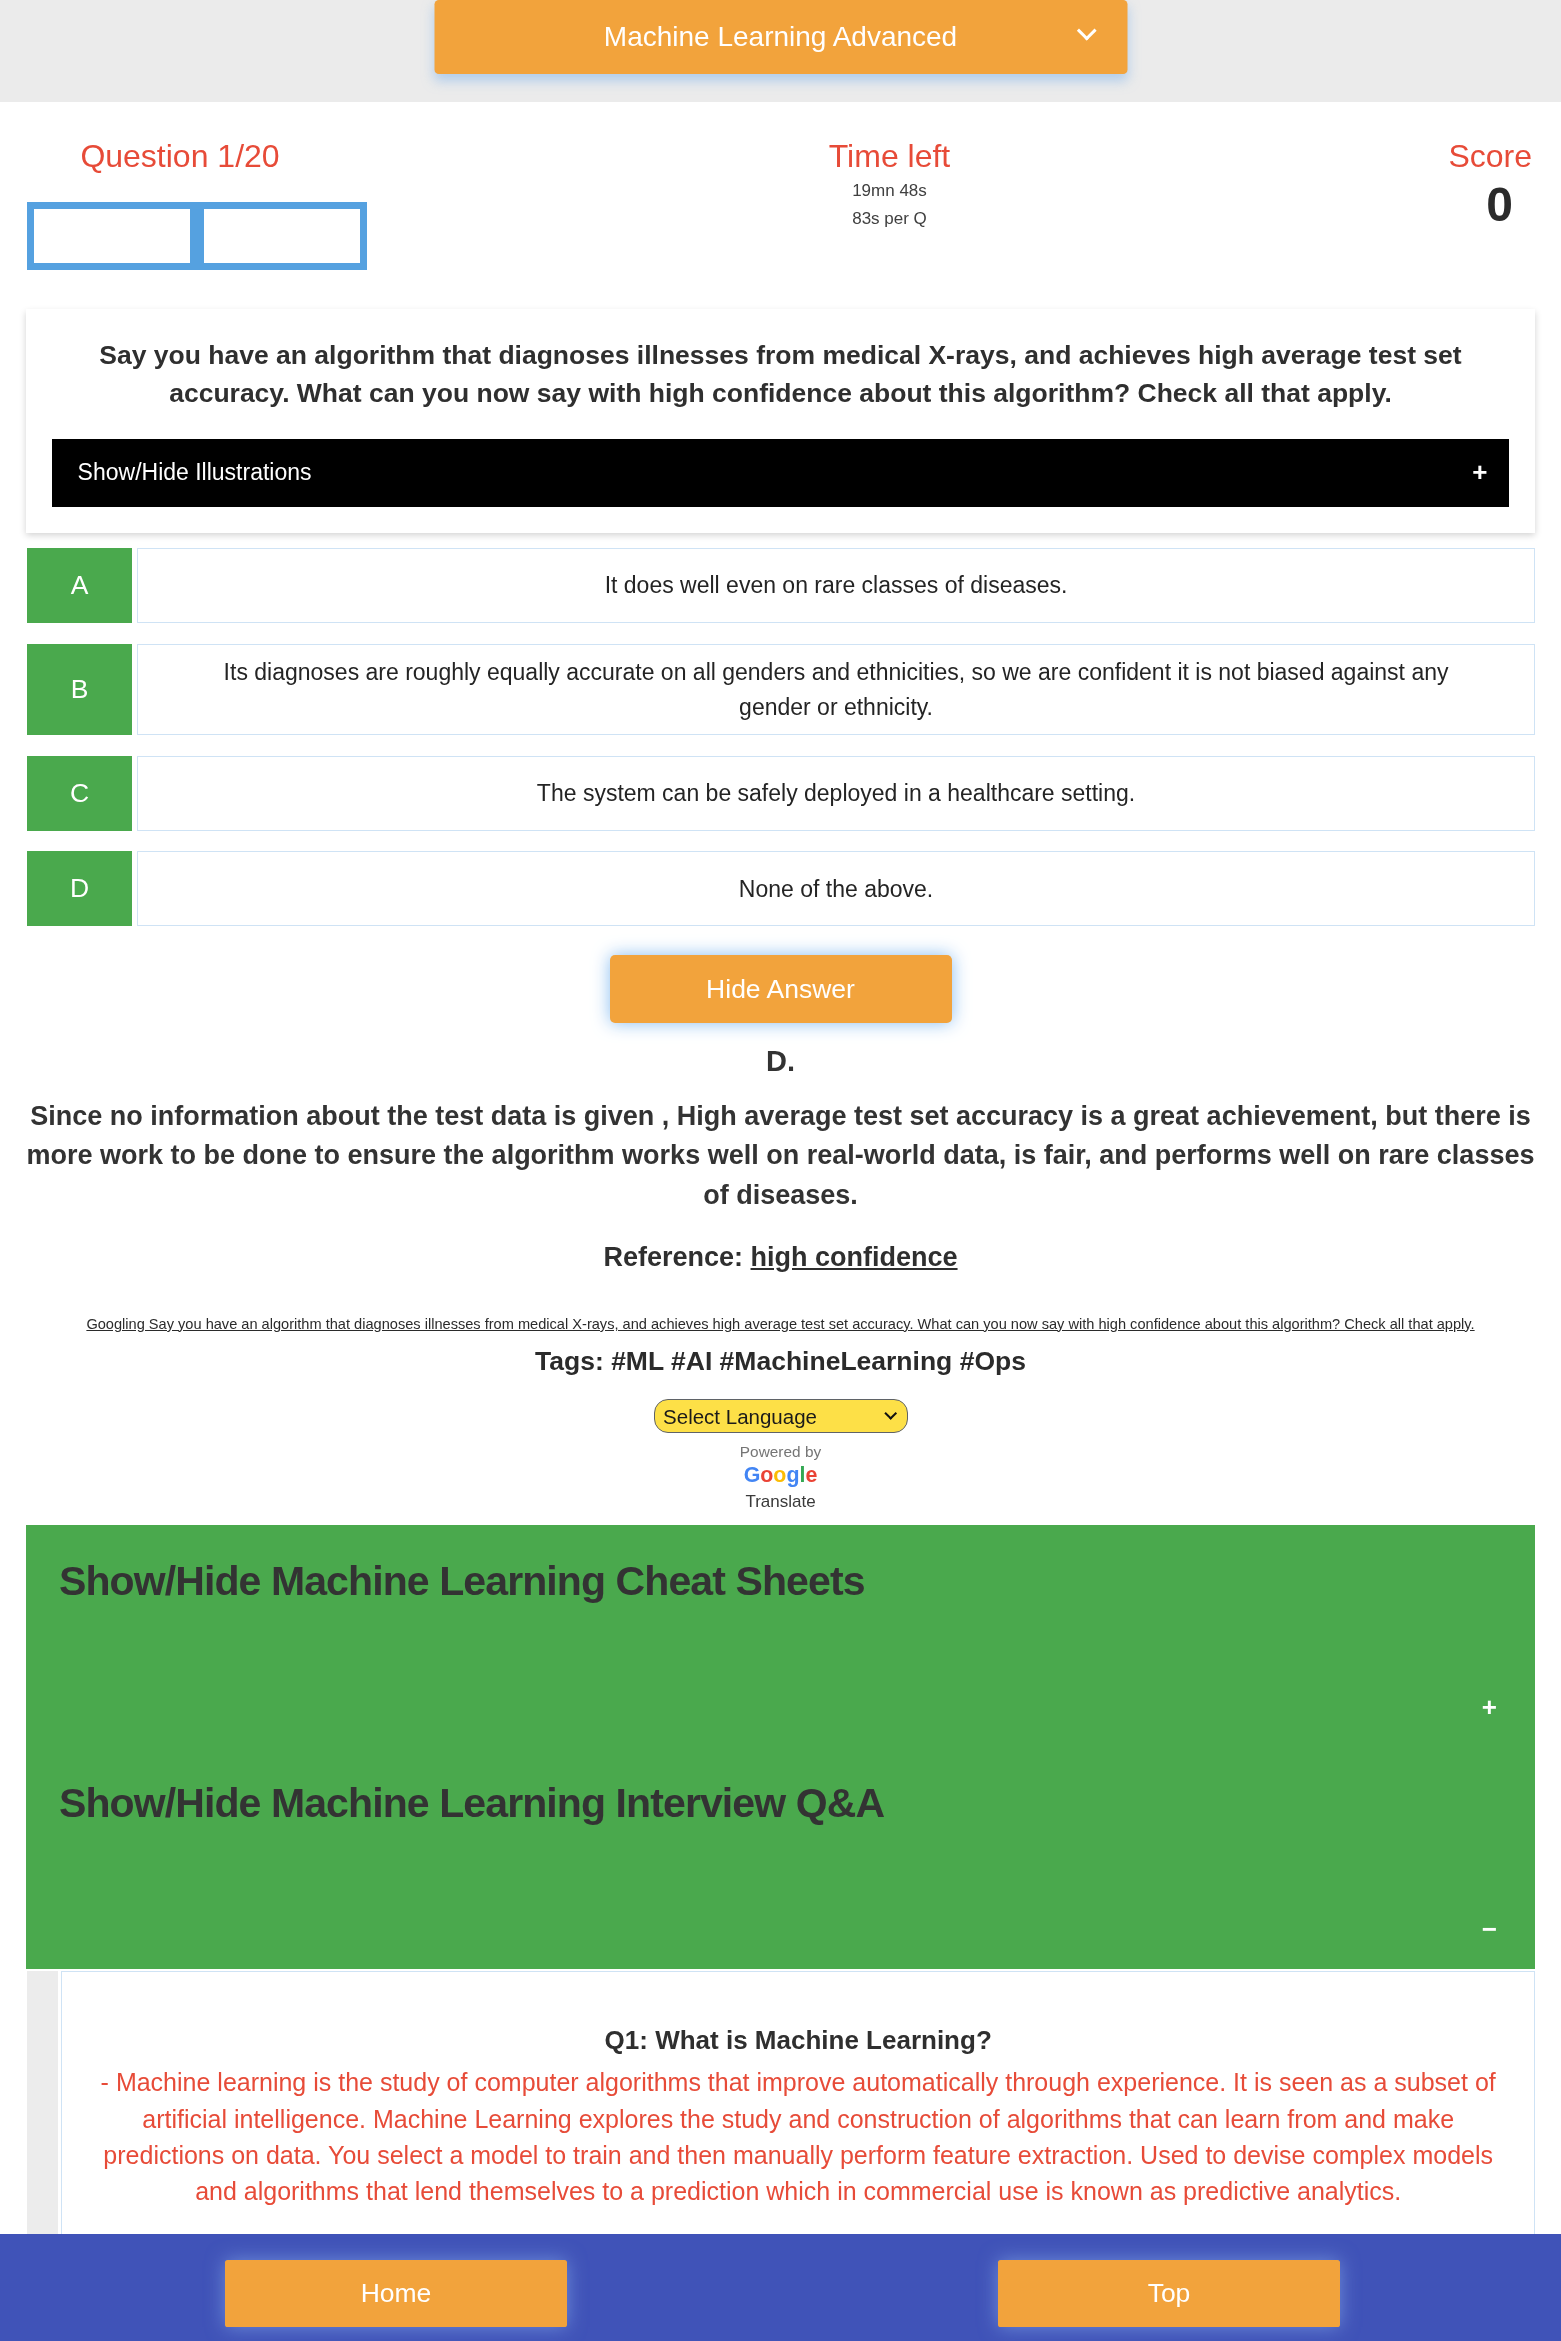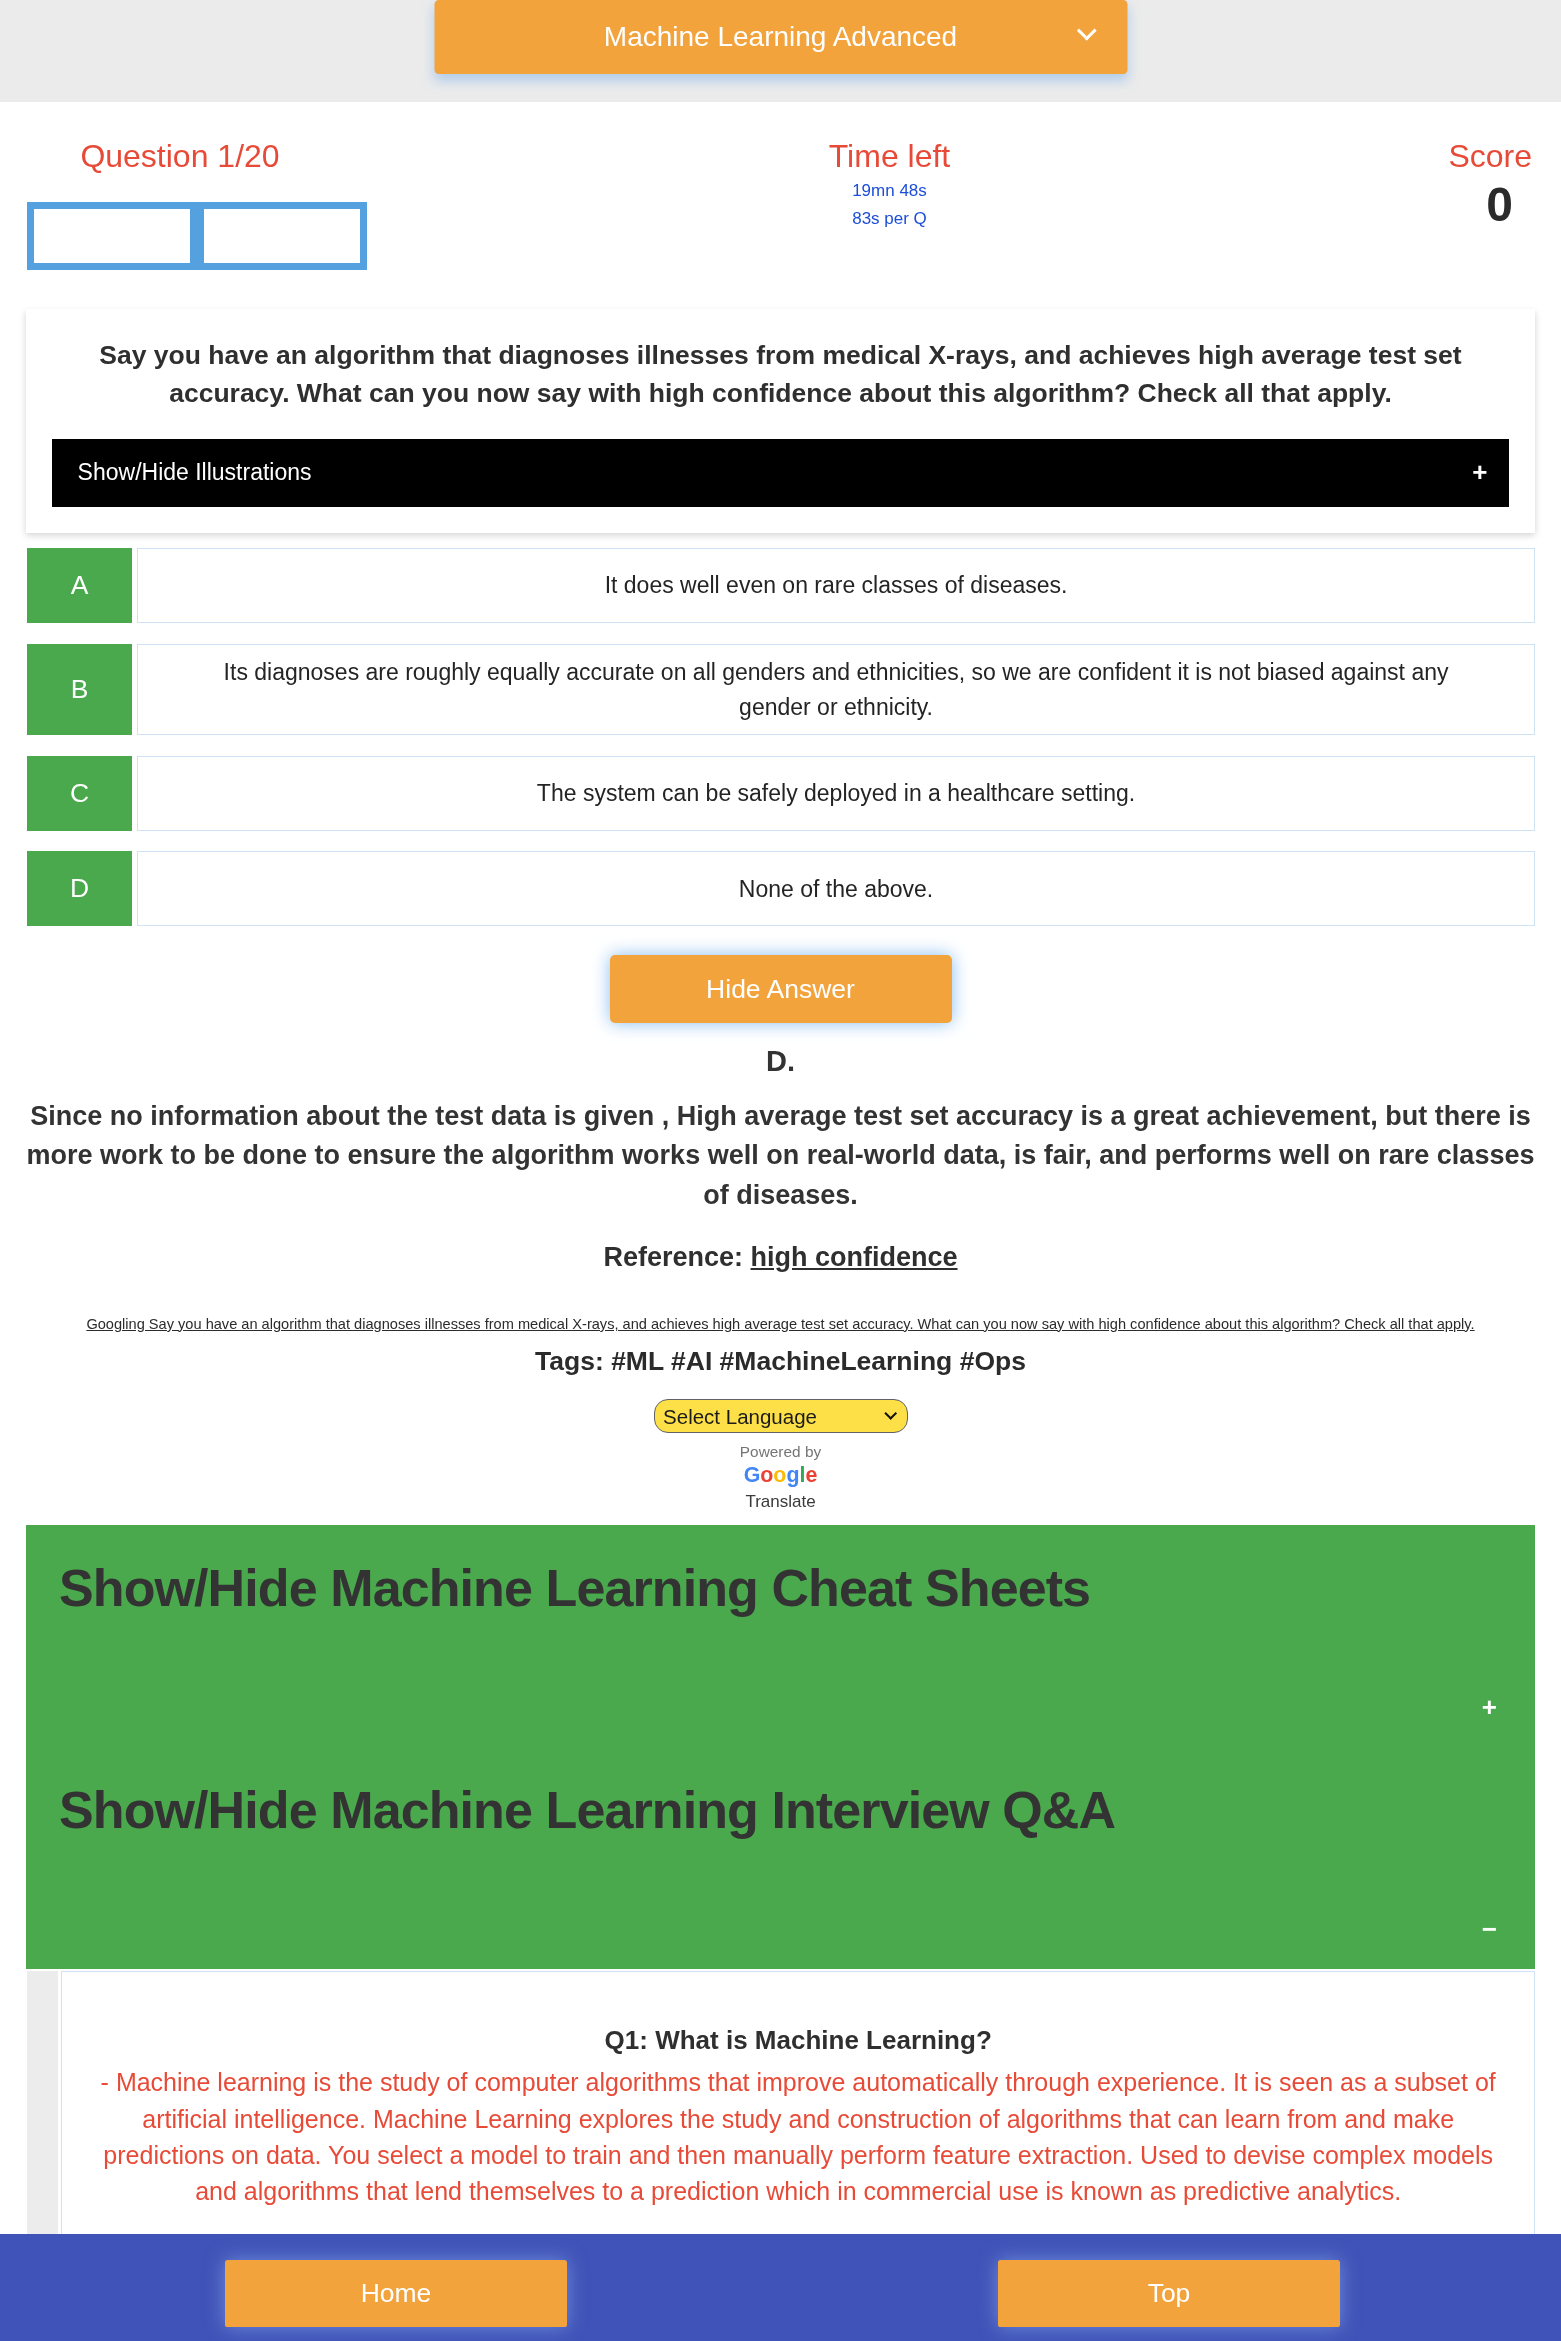--- a/index.html
+++ b/index.html
@@ -21,21 +21,21 @@
     border-bottom:3.4px solid #fff; transform:rotate(45deg) translateY(-3.4px);
     position:absolute; right:36px; top:26px; }
 
   
   .quiz-header { display:flex; padding-top:36px; }
   .qh-left  { width:402px; }
   .qh-mid   { flex:1; text-align:center; }
   .qh-right { width:184px; text-align:right; padding-right:29px; }
   .red-label { color:#e74b38; font-size:32px; }
   .qh-left .red-label { display:block; text-align:center; width:360px; }
-  .small-gray { color:#1d4ed8; font-size:17px; line-height:1.35; margin-top:5.1px; }
+  .small-gray { color:#404040; font-size:17px; line-height:1.35; margin-top:5.1px; }
   .score-num { font-size:48px; font-weight:bold; color:#2b2b2b; margin-top:1.7px; padding-right:19px; }
 
   .progress { margin:27px 0 0 27px; width:340px; height:68px; background:#55a1e0;
     display:flex; padding:6.8px; gap:13.7px; }
   .progress .cell { flex:1; background:#fff; }
 
   
   .question-card { margin:39px 26px 0 26px; background:#fff; padding:27px 17px 26px 17px;
     box-shadow:0 2.6px 6.8px rgba(0,0,0,.18); }
   .question-text { font-size:26.5px; font-weight:bold; text-align:center; line-height:1.45;
@@ -77,21 +77,21 @@
   .sel-chev { position:absolute; right:12px; top:10.3px; width:9.4px; height:9.4px;
     border-right:2.6px solid #111; border-bottom:2.6px solid #111; transform:rotate(45deg); pointer-events:none; }
   .powered-by { margin-top:10.3px; font-size:15.4px; color:#757575; }
   .google-logo { font-size:21.4px; font-weight:bold; margin-top:1.7px; letter-spacing:0; }
   .gl-b { color:#4285F4; } .gl-r { color:#EA4335; } .gl-y { color:#FBBC05; } .gl-g { color:#34A853; }
   .translate-word { font-size:17px; font-weight:normal; color:#3a3a3a; margin-top:3.4px; }
 
   
   .big-sections { margin:13.7px 26px 0 26px; }
   .big-section { position:relative; background:#4aa94d; height:222px; padding:33px 0 0 33px; }
-  .big-section h2 { font-size:52px; font-weight:bold; color:#333; letter-spacing:-0.9px; }
+  .big-section h2 { font-size:41px; font-weight:bold; color:#333; letter-spacing:-0.9px; }
   .big-section .ind { position:absolute; right:38px; bottom:24px; color:#fff;
     font-size:26px; font-weight:bold; }
 
   
   .qa-row { display:flex; margin:1.7px 26px 0 27px; height:337px; }
   .qa-scroll { width:31px; background:#ececec; margin-right:3.4px; }
   .qa-panel { flex:1; background:#fff; border:0.9px solid #cfe3f5; padding:53px 34px 0 34px; }
   .qa-title { text-align:center; font-size:26px; font-weight:bold; color:#2f2f2f; }
   .qa-answer { margin-top:8.6px; text-align:center; font-size:25px; color:#e74b38; line-height:1.45; }
 

